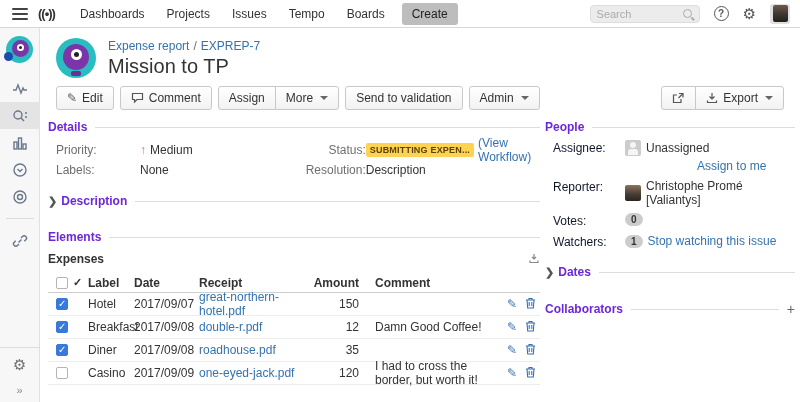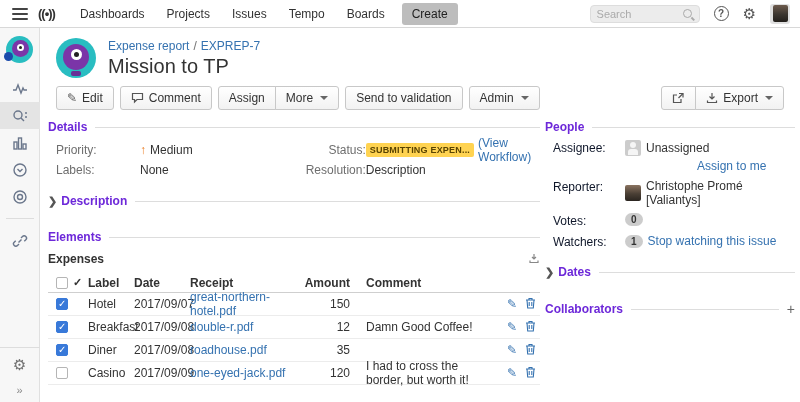--- a/index.html
+++ b/index.html
@@ -87,21 +87,21 @@
 
   .expenses-head { display:flex; margin-top:8px; }
   .expenses-head .head-label { font-weight:bold; }
   .exporticon { margin-left:auto; cursor:pointer; }
 
   .xtable { margin-top:6px; }
   .xrow { display:flex; align-items:center; height:23px; border-bottom:1px solid #ececec; }
   .xrow.xhead { border-bottom:1px solid #cfcfcf; font-weight:bold; height:20px; }
   .col-check { width:40px; display:flex; align-items:center; gap:5px; padding-left:8px; }
   .col-label { width:46px; }
-  .col-date { width:56px; }
+  .col-date { width:65px; }
   .col-receipt { width:114px; }
   .col-amount { width:50px; text-align:right; padding-right:4px; }
   .col-comment { flex:1; padding-left:12px; }
   .col-actions { width:42px; display:flex; gap:8px; justify-content:flex-end; padding-right:4px; }
   .cb { width:12px; height:12px; border:1px solid #b5b5b5; border-radius:2px; background:#fff; cursor:pointer; position:relative; flex:none; }
   .cb.checked { background:#3879d9; border-color:#3879d9; }
   .cb.checked:after { content:"✓"; position:absolute; color:#fff; font-size:10px; left:1px; top:-1px; }
   .headcheck { color:#333; font-size:11px; }
   .act-pencil { color:#3572b0; font-size:12px; cursor:pointer; }
   .trash { cursor:pointer; }

